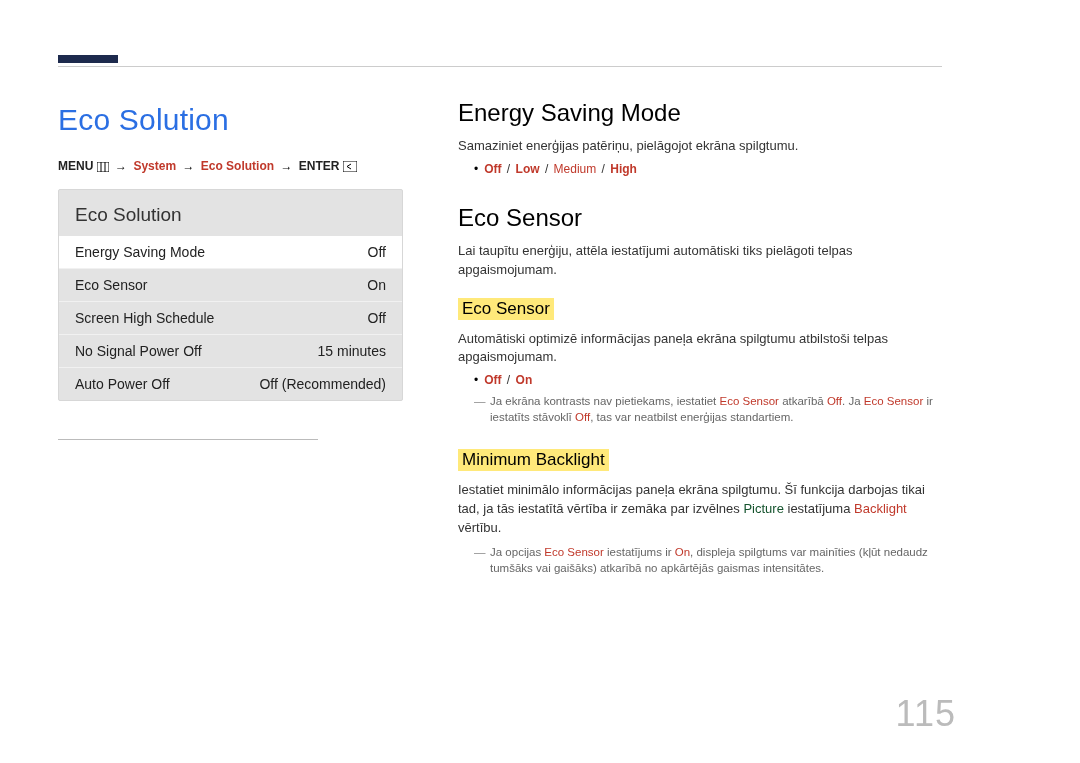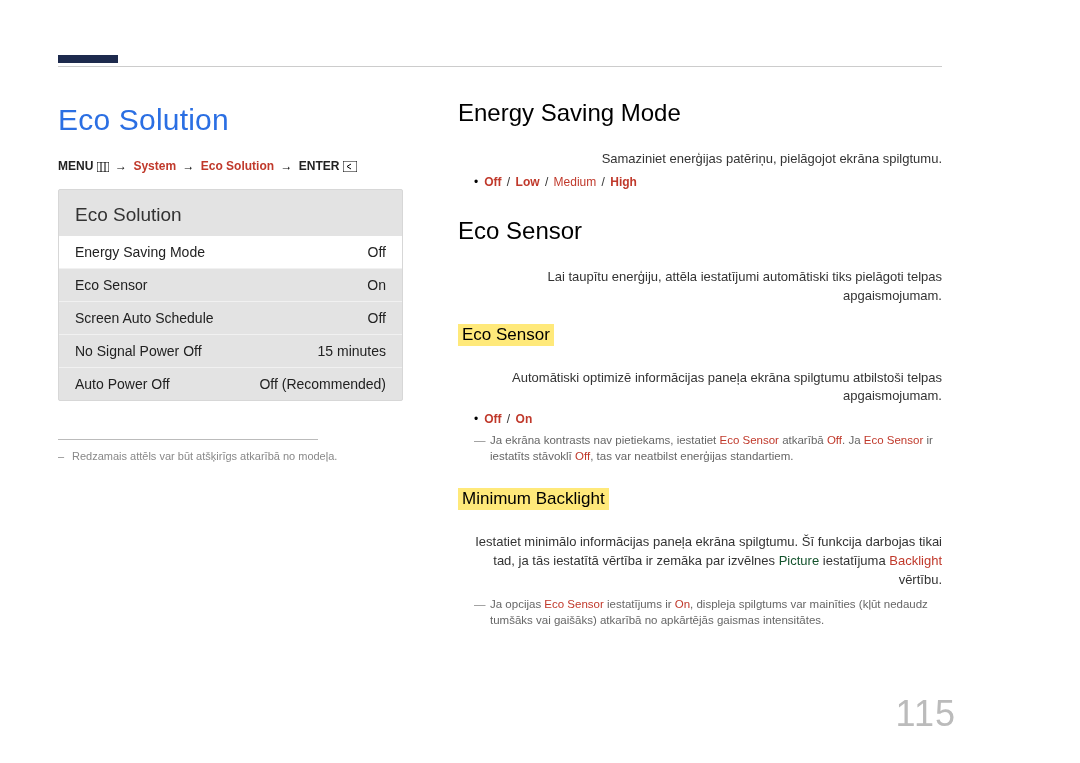--- a/index.html
+++ b/index.html
@@ -24,21 +24,21 @@
   .panel { background: #e3e3e3; border: 1px solid #d7d7d7; border-radius: 2px; margin-top: 16px; padding: 0; font-size: 14px; }
   .panel-title { font-size: 19px; color: #333; padding: 14px 16px 10px 16px; font-weight: 400; }
   .panel-row { display: flex; justify-content: space-between; padding: 8px 16px; border-top: 1px solid #f1f1f1; font-size: 14px; color: #222; }
   .panel-row:first-of-type { border-top: none; }
   .panel-row.sel { background: #fff; }
 
   .left-rule { border-top: 1px solid #bbb; margin-top: 38px; width: 260px; }
   .left-note { font-size: 11px; color: #888; margin-top: 10px; }
   .left-note .dash { display: inline-block; width: 14px; }
 
-  .body-p { font-size: 13px; color: #333; line-height: 1.45; margin-top: 23px; text-align: right; }
+  .body-p { font-size: 13px; color: #333; line-height: 1.45; margin-top: 10px; }
   .opt-line { font-size: 12px; margin-top: 6px; margin-left: 16px; color: #c0392b; }
   .opt-line .bullet { color: #000; margin-right: 6px; }
   .opt-line .slash { color: #333; font-weight: 400; padding: 0 2px; }
   .note-line { font-size: 11.5px; color: #666; margin-top: 6px; margin-left: 16px; line-height: 1.4; display: flex; }
   .note-line .dash { flex: 0 0 16px; color: #888; }
   .note-line .term { color: #c0392b; }
 
   .page-num { position: absolute; right: 44px; bottom: 28px; font-size: 36px; color: #bbb; font-weight: 300; letter-spacing: 1px; }
 
   svg.icon { vertical-align: -2px; }
@@ -79,38 +79,35 @@
         <div id="panel-rows">
             <div class="panel-row sel">
               <span>Energy Saving Mode</span>
               <span>Off</span>
             </div>
             <div class="panel-row">
               <span>Eco Sensor</span>
               <span>On</span>
             </div>
             <div class="panel-row">
-              <span>Screen Auto Schedule</span>
+              <span>Screen High Schedule</span>
               <span>Off</span>
             </div>
             <div class="panel-row">
               <span>No Signal Power Off</span>
               <span>15 minutes</span>
             </div>
             <div class="panel-row">
               <span>Auto Power Off</span>
               <span>Off (Recommended)</span>
             </div>
           </div>
       </div>
 
       <div class="left-rule"></div>
-      <div class="left-note">
-        <span class="dash">–</span><span>Redzamais attēls var būt atšķirīgs atkarībā no modeļa.</span>
-      </div>
     </div>
 
     <div class="col-right">
 
       <div class="h1-black">Energy Saving Mode</div>
       <div class="body-p">Samaziniet enerģijas patēriņu, pielāgojot ekrāna spilgtumu.</div>
       <div class="opt-line">
         <span class="bullet">•</span><span id="energy-opts"><span style="font-weight: 700;">Off</span><span class="slash"> / </span><span style="font-weight: 700;">Low</span><span class="slash"> / </span><span style="font-weight: 400;">Medium</span><span class="slash"> / </span><span style="font-weight: 700;">High</span></span>
       </div>
 

